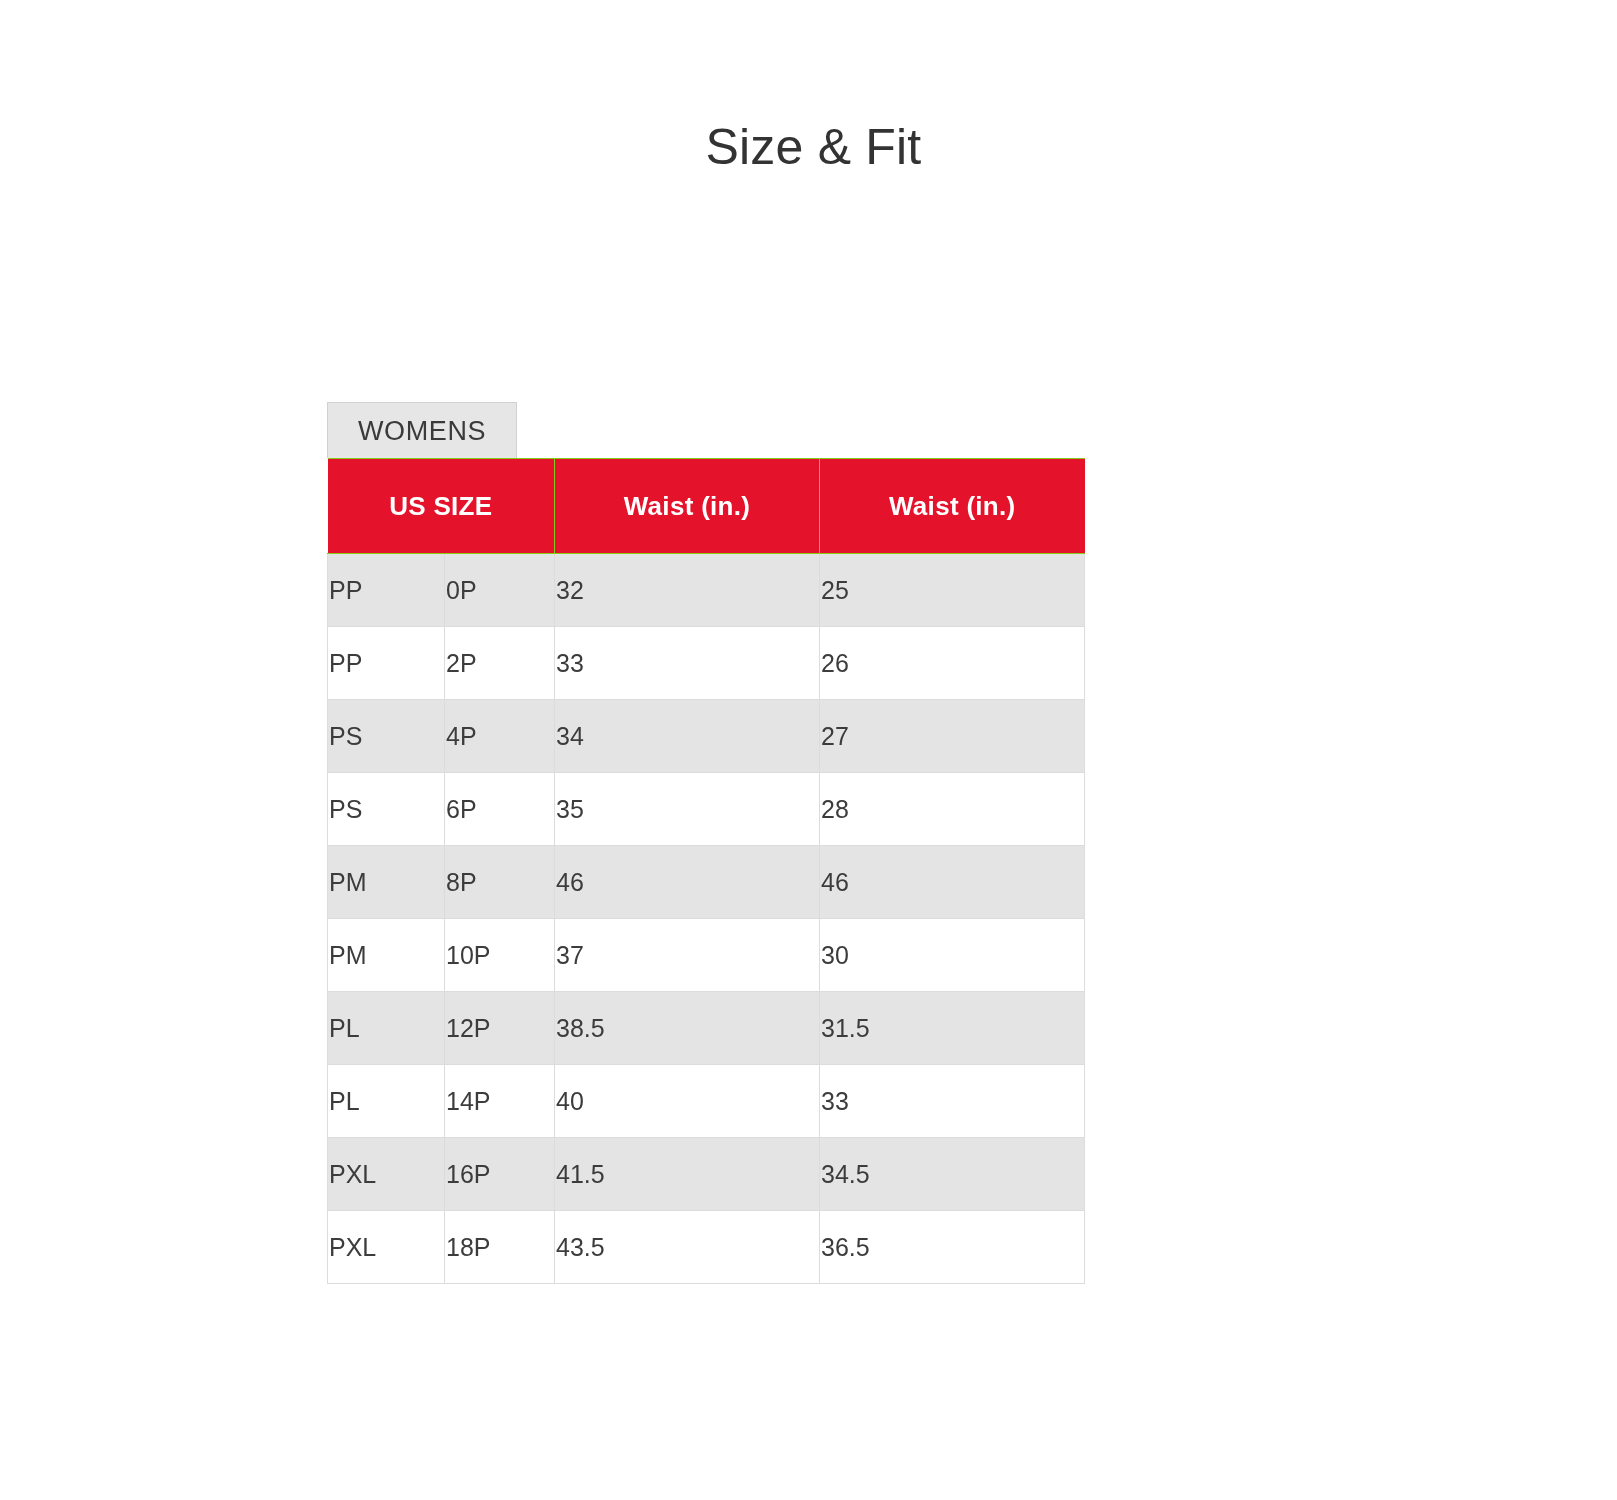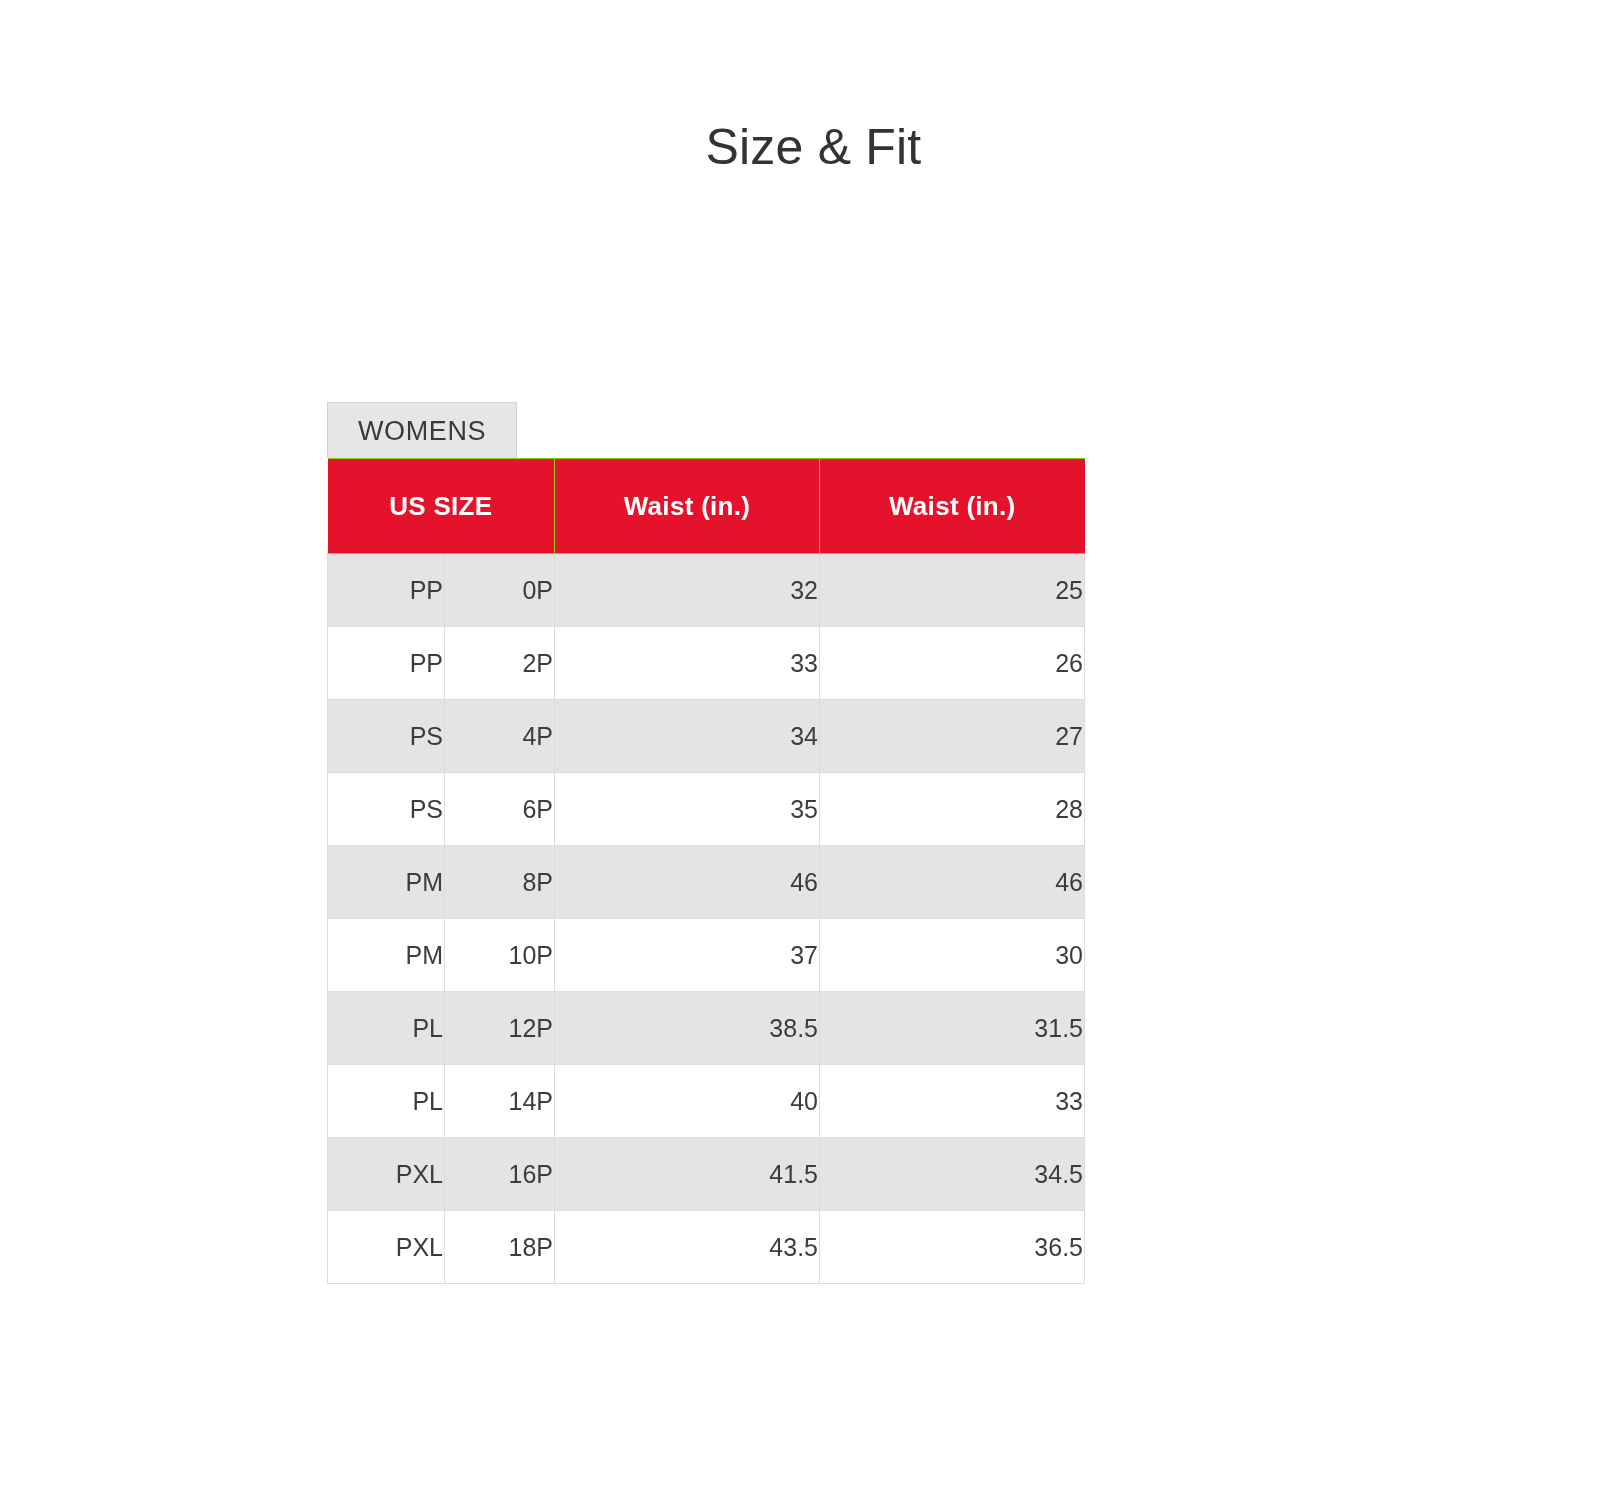--- a/index.html
+++ b/index.html
@@ -75,21 +75,21 @@
   table.size-table th.first {
     border-left: none;
   }
   table.size-table th.last {
     border-right: none;
     margin-left: 22px;
   }
   table.size-table td {
     font-size: 25px;
     color: #3c3c3c;
-    text-align: right;
+    text-align: left;
     height: 70px;
     border: 1px solid #dcdcdc;
     font-weight: 400;
   }
   tr.shaded td {
     background: #e4e4e4;
     border: 1px solid #dcdcdc;
   }
   tr.plain td {
     background: #ffffff;

